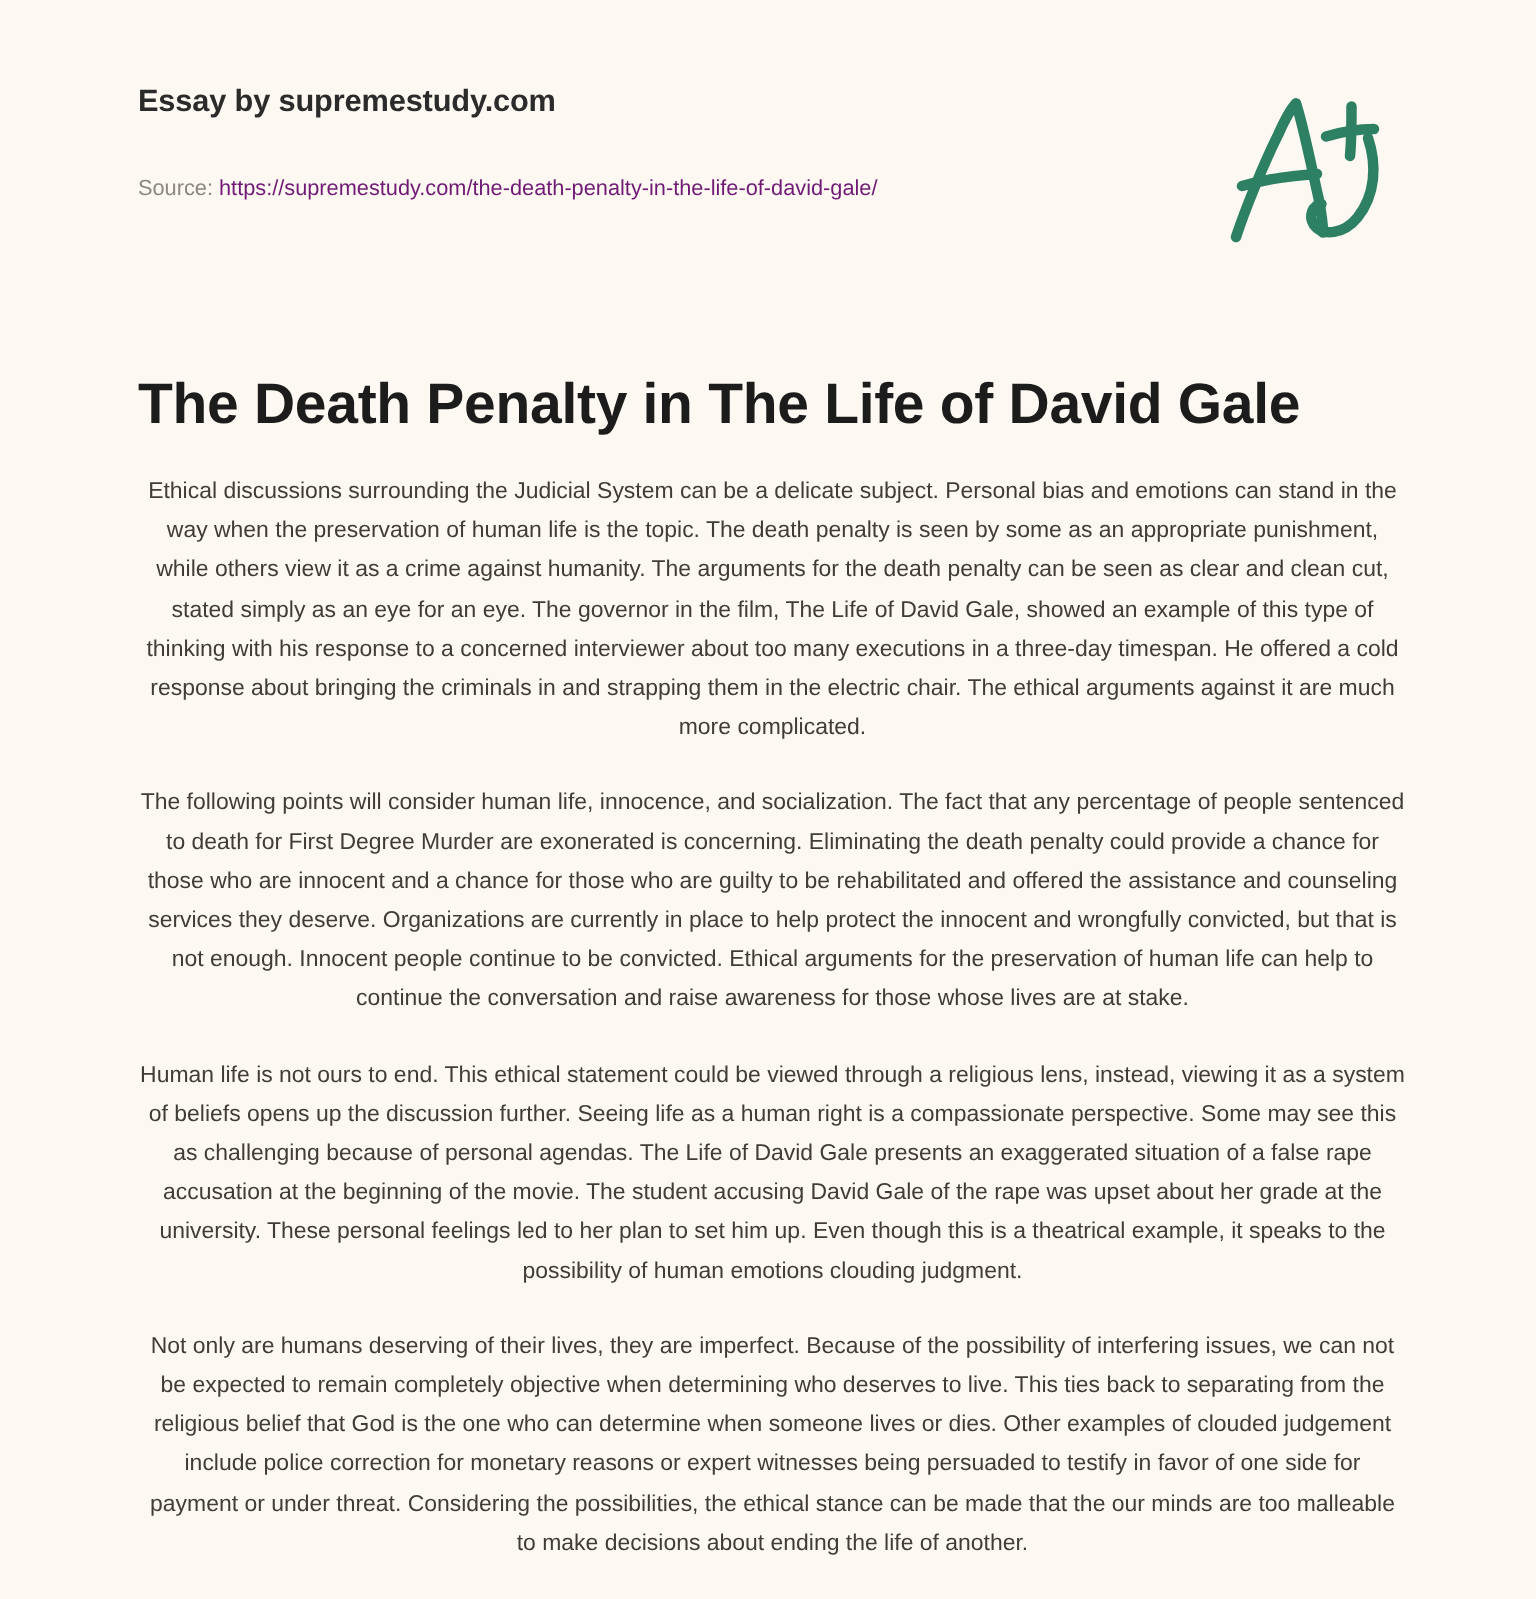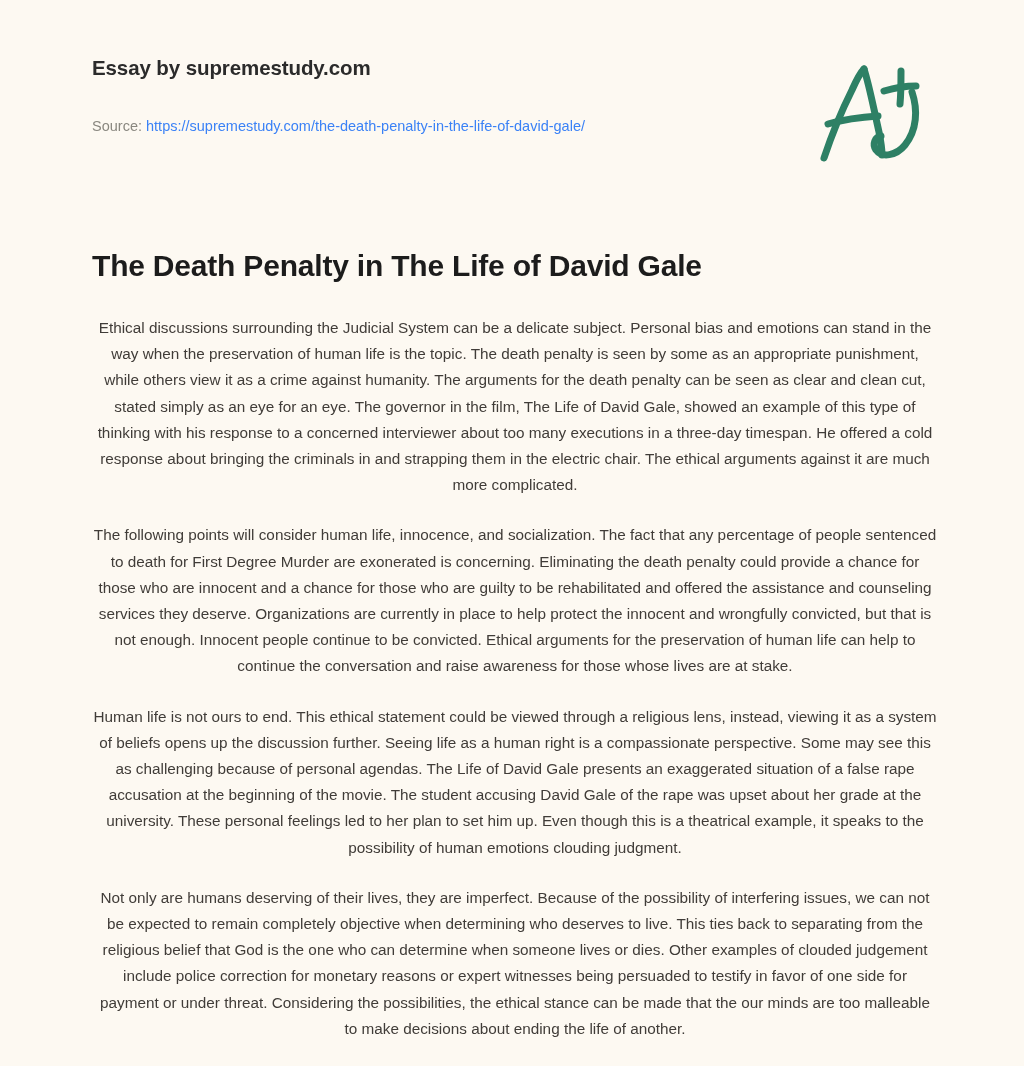--- a/index.html
+++ b/index.html
@@ -45,21 +45,21 @@
     left: 0;
     top: 118px;
     font-size: 14.5px;
     color: #8a8880;
     white-space: nowrap;
   }
   .source-label {
     color: #8a8880;
   }
   .source-url {
-    color: #3b82f6;
+    color: #701a75;
     text-decoration: none;
   }
 
   .logo {
     position: absolute;
     right: 0px;
     top: 58px;
     width: 120px;
     height: 110px;
   }
@@ -69,21 +69,21 @@
     height: 110px;
   }
 
   
   .doc-title {
     margin: 0;
     padding: 0;
     position: absolute;
     left: 92px;
     top: 248px;
-    font-size: 30px;
+    font-size: 38px;
     font-weight: bold;
     color: #1c1c1c;
     letter-spacing: -0.2px;
     line-height: 1.2;
   }
 
   
   .body-copy {
     position: absolute;
     left: 92px;

